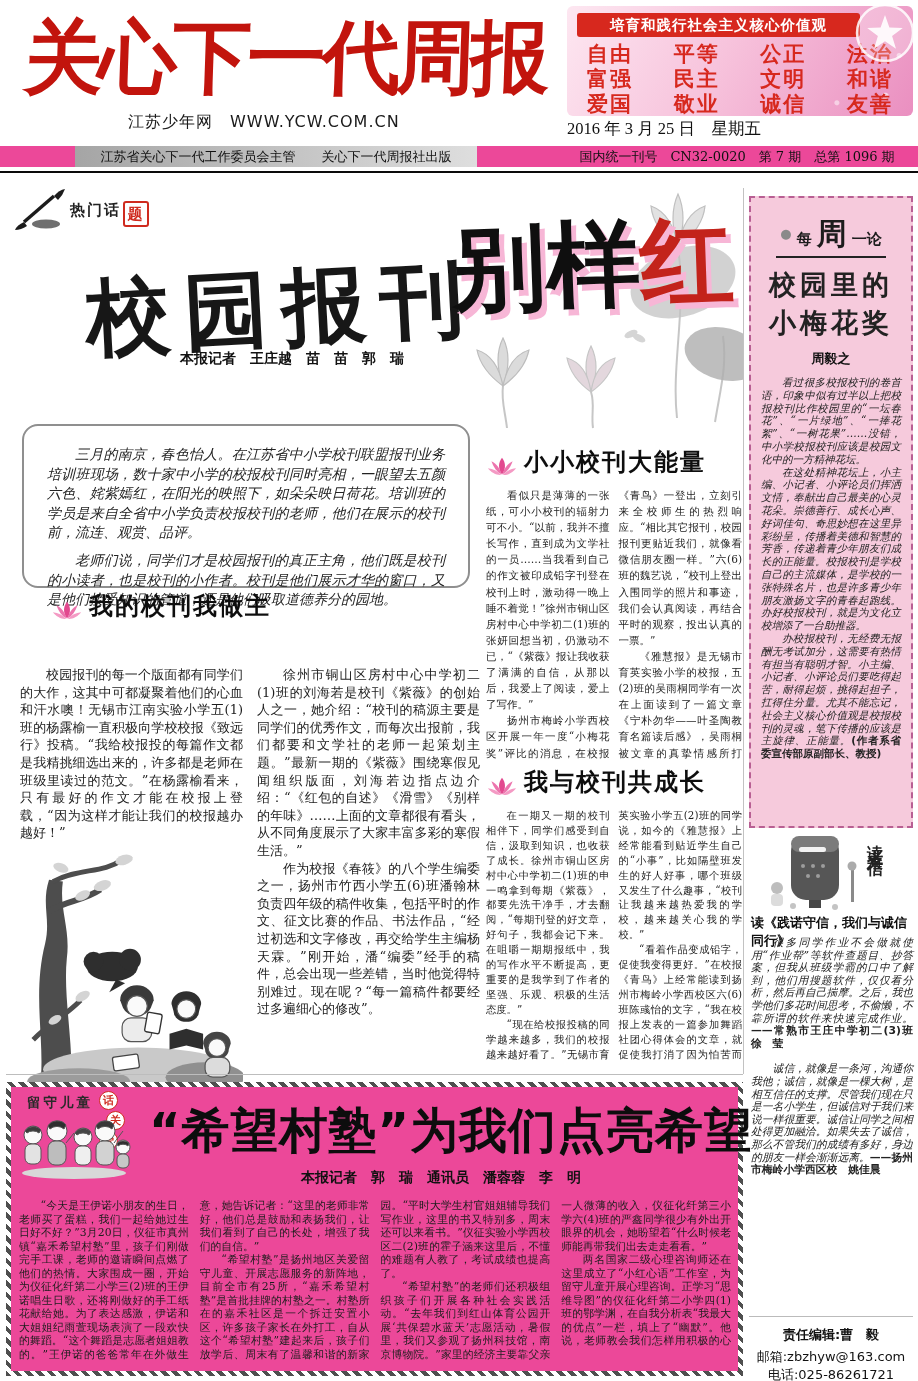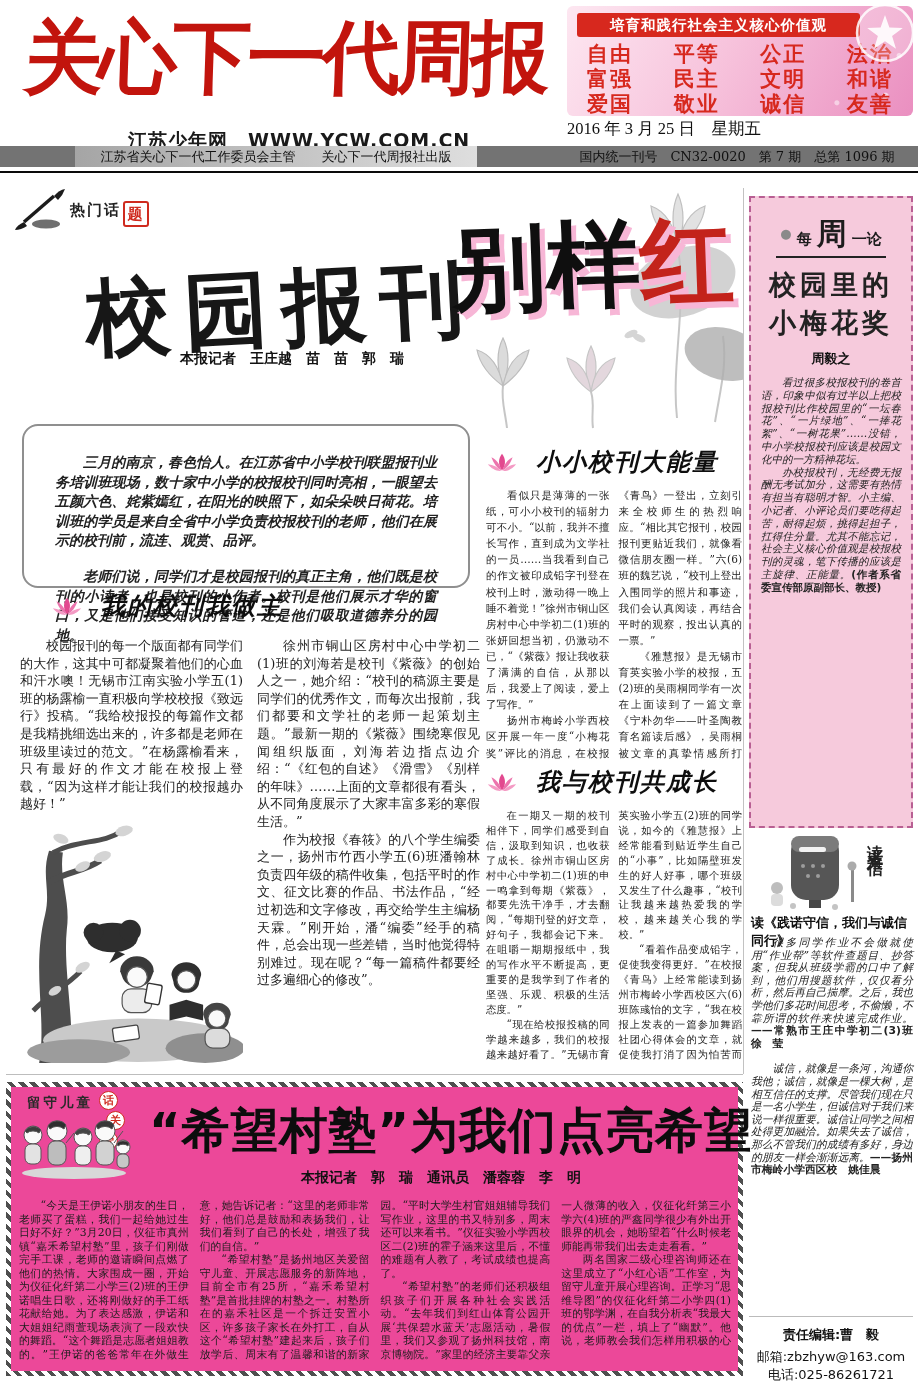--- a/index.html
+++ b/index.html
@@ -3,40 +3,40 @@
 <meta charset="utf-8">
 <style>
   html,body{margin:0;padding:0;background:#e9e9e9;}
   .page{position:relative;width:918px;height:1381px;background:#fff;margin:0 auto;
         font-family:"DejaVu Serif",serif;color:#1c1c1c;overflow:hidden;}
   .abs{position:absolute;}
   
   .masthead{left:26px;top:2px;width:540px;height:110px;font-family:"DejaVu Serif",serif;
     font-weight:900;font-size:80px;line-height:110px;color:#c2140d;white-space:nowrap;
     letter-spacing:-4px;transform:scaleX(.98) skewX(-2deg);transform-origin:left top;}
-  .siteline{left:128px;top:112px;font-family:"DejaVu Sans",sans-serif;font-weight:bold;
-    font-size:19px;color:#1a1a1a;letter-spacing:1px;margin-top:16px;}
+  .siteline{left:128px;top:112px;font-family:"DejaVu Sans",sans-serif;font-weight:normal;
+    font-size:16px;color:#1a1a1a;letter-spacing:1px;}
   .values-box{left:567px;top:6px;width:346px;height:110px;border-radius:6px;overflow:hidden;
     background:
       radial-gradient(circle at 92% 82%, rgba(255,255,255,.6) 0 3px, transparent 4px),
       radial-gradient(circle at 84% 60%, rgba(255,255,255,.5) 0 2px, transparent 3px),
       radial-gradient(circle at 96% 45%, rgba(255,255,255,.5) 0 2px, transparent 3px),
       radial-gradient(circle at 78% 88%, rgba(255,255,255,.5) 0 2px, transparent 3px),
       linear-gradient(118deg,#fde7f1 0%,#f7c3dc 45%,#ea8fc0 100%);}
   .values-header{position:absolute;left:10px;top:7px;width:283px;height:24px;background:#d7281e;
     color:#fff;font-family:"DejaVu Sans",sans-serif;font-weight:bold;font-size:14.5px;
     line-height:24px;text-align:center;letter-spacing:1px;border-radius:3px;}
   .values-rows{position:absolute;left:10px;top:36px;width:326px;}
   .vrow{display:flex;justify-content:space-between;padding:0 10px;height:25px;}
   .vrow span{font-family:"DejaVu Sans",sans-serif;font-weight:900;font-size:21px;
     color:#d7281e;line-height:25px;letter-spacing:2px;}
   .star-emblem{position:absolute;right:-3px;top:-4px;width:62px;height:62px;}
   .dateline{left:567px;top:118px;width:346px;text-align:left;font-size:16.5px;color:#111;
     font-family:Liberation Serif, serif;}
-  .strip{left:0;top:146px;width:918px;height:21px;background:#737373;}
+  .strip{left:0;top:146px;width:918px;height:21px;background:#ec4899;}
   .strip-left{position:absolute;left:75px;top:0;width:402px;height:21px;
     background:linear-gradient(90deg,#a5a5a5,#dedede);text-align:center;font-size:13px;
     line-height:21px;color:#111;font-family:"DejaVu Serif",serif;}
   .strip-right{position:absolute;left:556px;top:0;width:362px;height:21px;text-align:center;
     font-size:13px;line-height:21px;color:#111;}
   .header-rule{left:0;top:171px;width:918px;height:2px;background:#0a0a0a;}
   
   .lotus-art{left:425px;top:186px;width:318px;height:248px;opacity:.6;}
   .topic-badge{left:14px;top:188px;display:flex;align-items:flex-end;gap:4px;}
   .topic-label{font-family:"DejaVu Sans",sans-serif;font-weight:bold;font-size:15px;
@@ -48,30 +48,30 @@
     font-size:84px;letter-spacing:14px;color:#171717;transform:rotate(-3deg);white-space:nowrap;}
   .headline-red{left:452px;top:202px;font-family:"DejaVu Sans",sans-serif;font-weight:900;
     font-size:94px;transform:rotate(-2deg);white-space:nowrap;color:#0f0f0f;
     text-shadow:5px 6px 0 #f7b6d6;}
   .headline-red .redchar{color:#c3231b;}
   .byline{left:92px;top:347px;width:400px;text-align:center;font-family:"DejaVu Sans",sans-serif;
     font-weight:bold;font-size:14px;line-height:22px;color:#111;}
   .intro-box{left:22px;top:424px;width:448px;height:164px;box-sizing:border-box;
     border:2px solid #8f8f8f;border-radius:16px;padding:11px 15px;font-size:14px;
     line-height:19.6px;font-style:italic;color:#222;text-align:justify;}
-  .intro-box p{margin:16px;text-indent:2em;font-weight:bold;}
-  
-  .sec-header{display:flex;align-items:center;gap:19px;font-style:italic;}
+  .intro-box p{margin:8px;text-indent:2em;}
+  
+  .sec-header{display:flex;align-items:flex-end;gap:7px;}
   .sec-header .sec-title{font-family:"DejaVu Sans",sans-serif;font-weight:900;font-size:24px;
     letter-spacing:2px;color:#0e0e0e;}
   .sec2-header{left:487px;top:446px;}
   .sec2-cols{left:486px;top:487px;width:256px;height:281px;column-count:2;column-gap:9px;
     font-size:10.5px;line-height:16.1px;text-align:justify;color:#1d1d1d;overflow:hidden;}
   .sec1-header{left:52px;top:590px;}
-  .sec1-wrap{left:20px;top:637px;width:460px;display:flex;gap:14px;}
+  .sec1-wrap{left:20px;top:666px;width:460px;display:flex;gap:14px;}
   .sec1-col{width:223px;font-size:13px;line-height:17.6px;text-align:justify;color:#1d1d1d;}
   .cols p,.sec1-col p{margin:0;text-indent:2em;}
   .tree-illu{width:223px;height:242px;margin-top:8px;}
   .sec3-header{left:487px;top:766px;}
   .sec3-cols{left:486px;top:808px;width:256px;height:266px;column-count:2;column-gap:9px;
     font-size:10.3px;line-height:14.9px;text-align:justify;color:#1d1d1d;overflow:hidden;}
   .vdivider{left:743px;top:188px;width:1px;height:886px;background:#c2c2c2;}
   .hdivider{left:6px;top:1074px;width:737px;height:1px;background:#bdbdbd;}
   
   .weekly-box{left:749px;top:196px;width:164px;height:632px;box-sizing:border-box;
@@ -324,20 +324,21 @@
       <span class="wk-dot">●</span>
       <span class="wk-small">每</span>
       <span class="wk-big">周</span>
       <span class="wk-small">一论</span>
     </div>
     <div class="wk-title">校园里的</div>
     <div class="wk-title wk-title2">小梅花奖</div>
     <div class="wk-author">周毅之</div>
     <div class="wk-body">
       <p>看过很多校报校刊的卷首语，印象中似有过半以上把校报校刊比作校园里的“一坛春花”、“一片绿地”、“一捧花絮”、“一树花果”……没错，中小学校报校刊应该是校园文化中的一方精神花坛。</p>
+      <p>在这处精神花坛上，小主编、小记者、小评论员们挥洒文情，奉献出自己最美的心灵花朵。崇德善行、成长心声、好词佳句、奇思妙想在这里异彩纷呈，传播着美德和智慧的芳香，传递着青少年朋友们成长的正能量。校报校刊是学校自己的主流媒体，是学校的一张特殊名片，也是许多青少年朋友激扬文字的青春起跑线。办好校报校刊，就是为文化立校增添了一台助推器。</p>
       <p><span>办校报校刊，无经费无报酬无考试加分，这需要有热情有担当有聪明才智。小主编、小记者、小评论员们要吃得起苦，耐得起烦，挑得起担子，扛得住分量。尤其不能忘记，社会主义核心价值观是校报校刊的灵魂，笔下传播的应该是主旋律、正能量。</span><span class="wk-note">(作者系省委宣传部原副部长、教授)</span></p>
     </div>
   </div>
 
   <svg class="abs mailbox" viewBox="0 0 96 78">
     <rect x="26" y="4" width="48" height="64" rx="15" fill="#565656"></rect>
     <rect x="26" y="4" width="48" height="16" rx="8" fill="#7b7b7b"></rect>
     <rect x="34" y="15" width="27" height="5" rx="2.5" fill="#f2f2f2"></rect>
     <circle cx="38" cy="34" r="2" fill="#9c9c9c"></circle>
       <circle cx="48" cy="34" r="2" fill="#9c9c9c"></circle>

